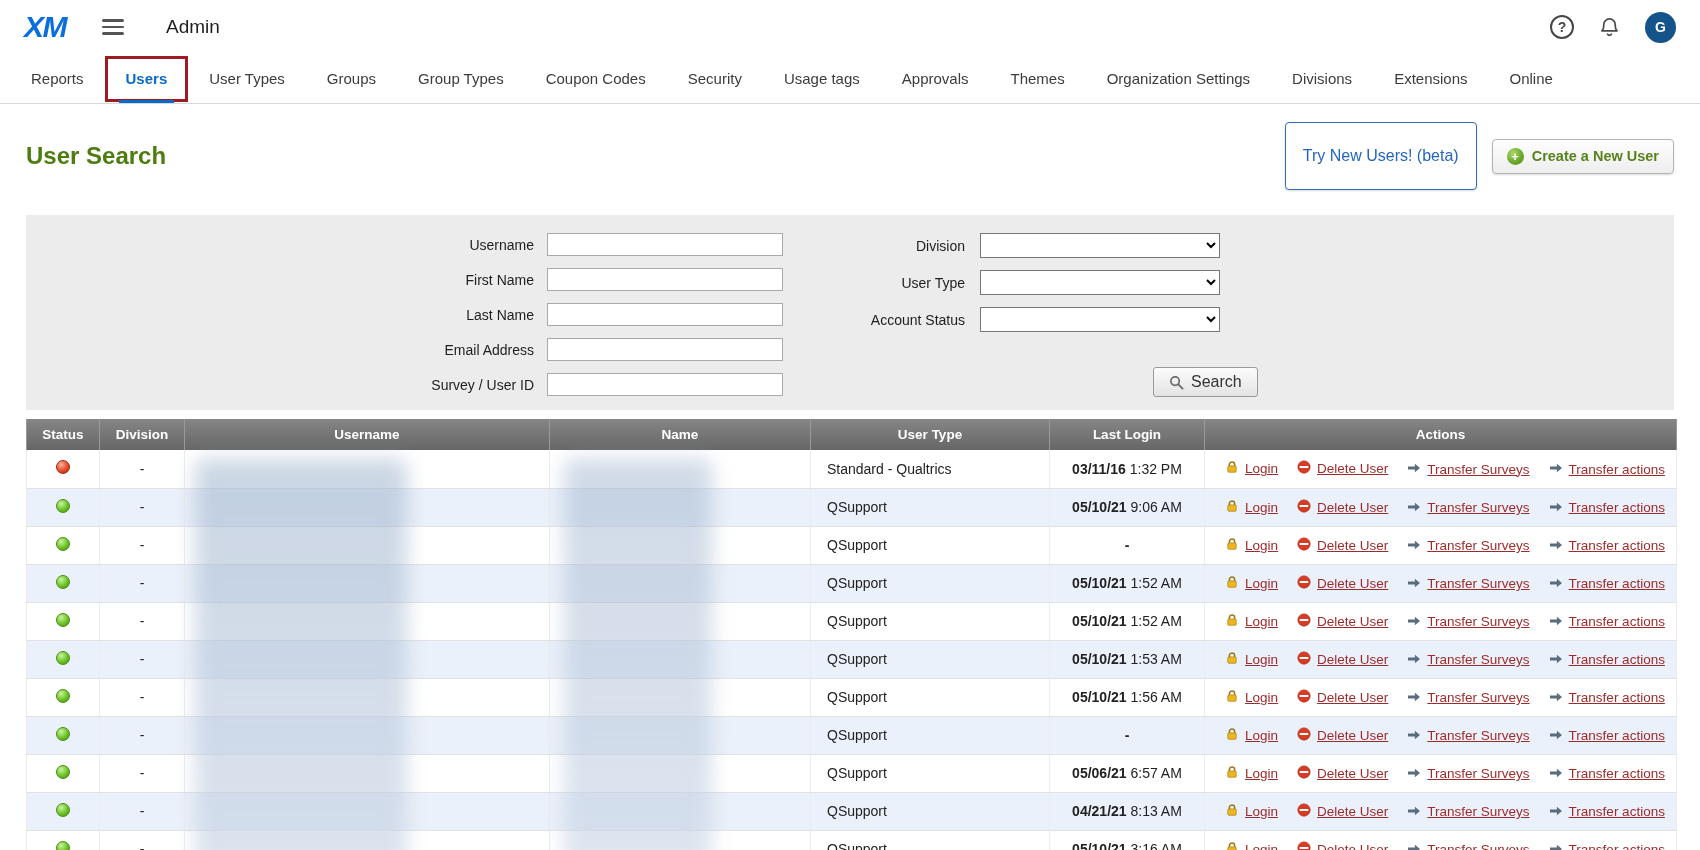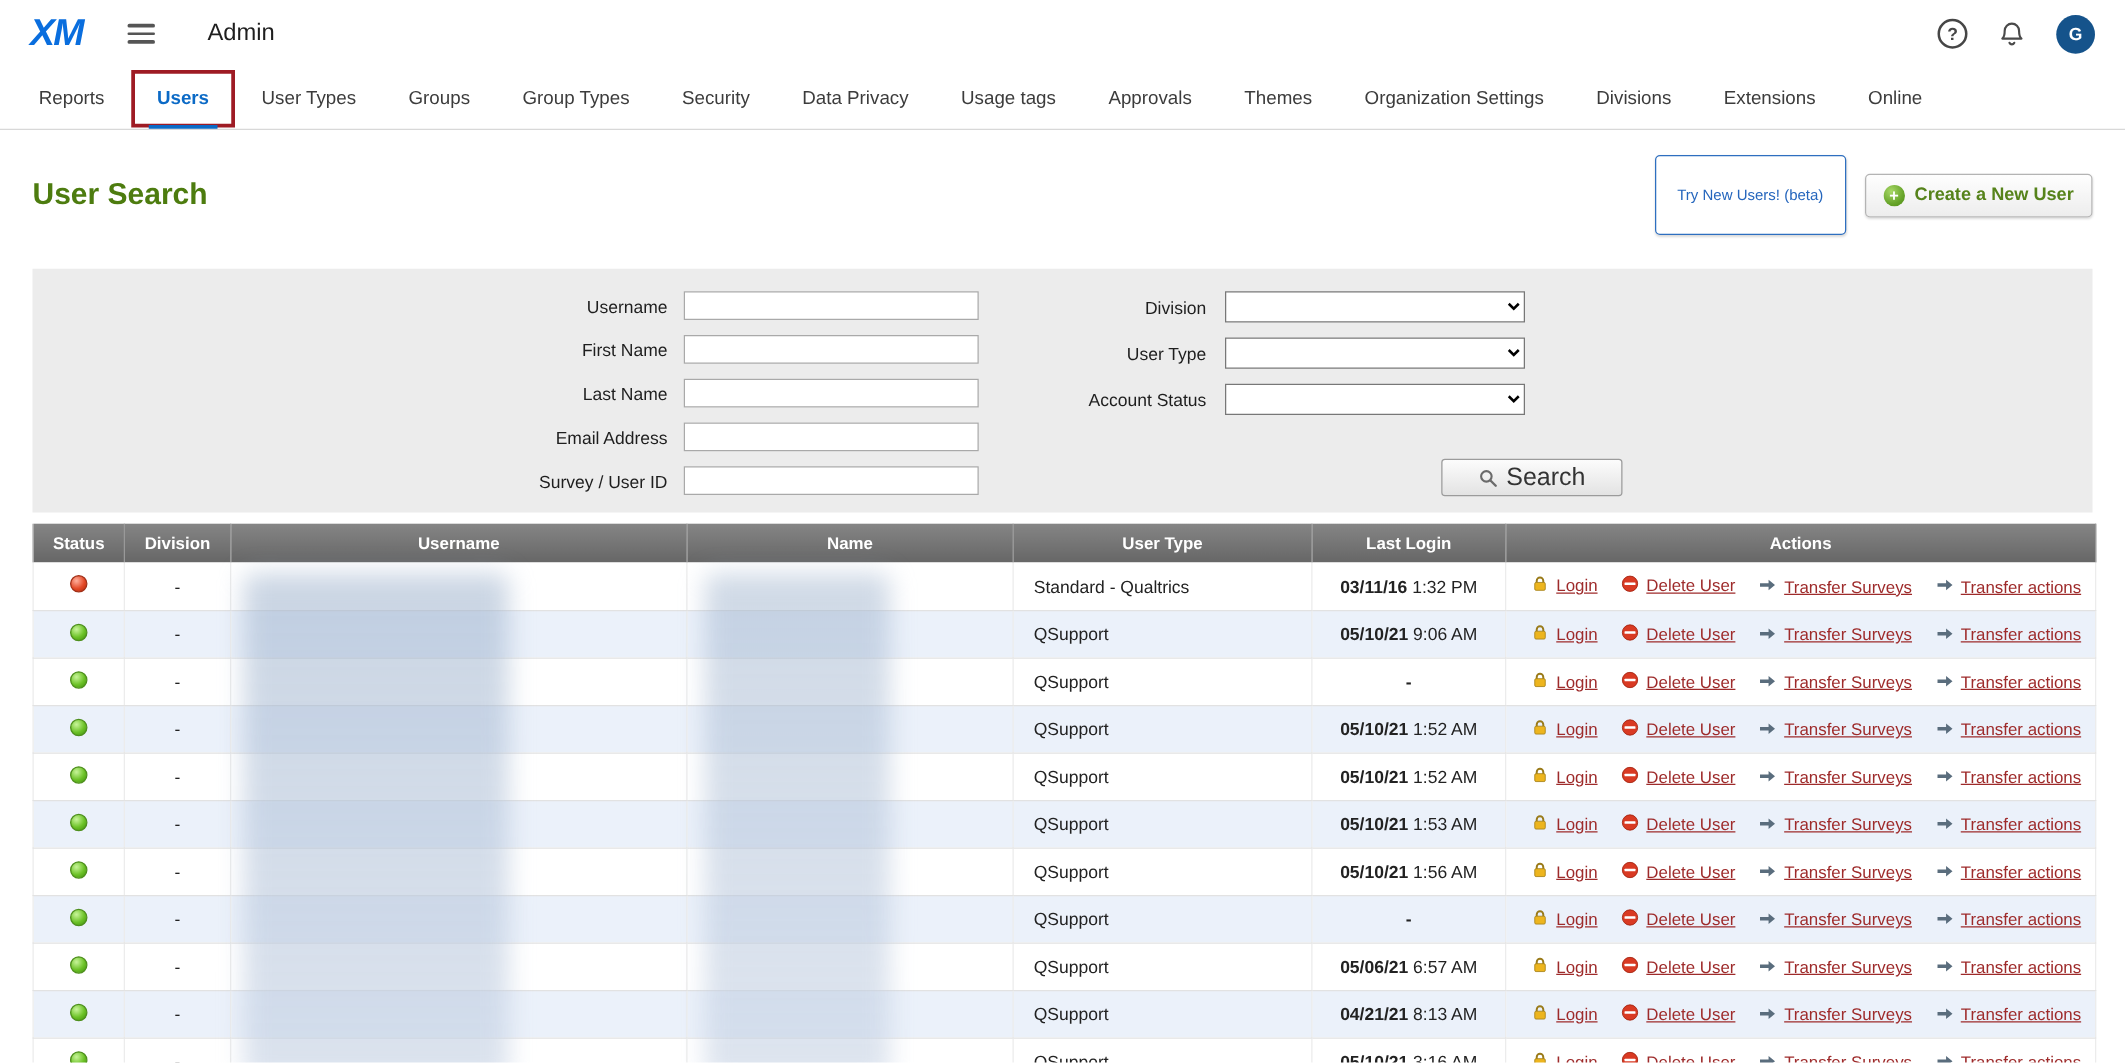--- a/index.html
+++ b/index.html
@@ -20,34 +20,34 @@
   
   .nav{height:50px;display:flex;align-items:stretch;padding:0 10px;border-bottom:1px solid #d8d8d8;}
   .nav-item{position:relative;display:flex;align-items:center;padding:0 21px;font-size:15px;color:#3c3c3c;cursor:pointer;white-space:nowrap;}
   .nav-item.active{color:#0b6ac6;font-weight:bold;justify-content:center;}
   .nav-item.active::after{content:"";position:absolute;left:14px;right:14px;bottom:0;height:3px;background:#0b6ac6;}
   .red-box{position:absolute;inset:2px 0 1px 0;border:3px solid #9e1b24;pointer-events:none;}
 
   
   .page-head{display:flex;align-items:center;padding:0 26px;margin-top:30px;height:44px;}
   .page-title{flex:1;font-size:24px;font-weight:bold;color:#4d7c0f;}
-  .btn-beta{border:1px solid #2e6fc0;background:#fff;color:#2566bd;font-size:12px;padding:24px 17px;border-radius:4px;cursor:pointer;box-shadow:0 1px 2px rgba(0,0,0,.15);font-family:inherit;}
+  .btn-beta{border:1px solid #2e6fc0;background:#fff;color:#2566bd;font-size:16px;padding:24px 17px;border-radius:4px;cursor:pointer;box-shadow:0 1px 2px rgba(0,0,0,.15);font-family:inherit;}
   .btn-create{margin-left:15px;border:1px solid #b4b4b4;background:linear-gradient(#fefefe,#ededed);color:#56831b;font-weight:bold;font-size:14.5px;padding:8px 14px;border-radius:4px;display:flex;align-items:center;gap:8px;cursor:pointer;box-shadow:0 1px 2px rgba(0,0,0,.15);font-family:inherit;}
   .plus{width:17px;height:17px;border-radius:50%;background:radial-gradient(circle at 35% 30%,#a8d867,#68a52b 60%,#4c8a12);color:#fff;font-weight:bold;display:grid;place-items:center;font-size:13px;line-height:1;}
 
   
   .panel{position:relative;margin:37px 26px 0;height:195px;background:#ececec;}
   .form-left{position:absolute;left:241px;top:18px;}
   .form-right{position:absolute;left:741px;top:18px;}
   .f-row{display:flex;align-items:center;margin-bottom:12px;}
   .f-row label{width:280px;text-align:right;padding-right:13px;font-size:14px;color:#1e1e1e;}
   .form-right .f-row label{width:213px;padding-right:15px;}
   .f-row input{width:236px;height:23px;border:1px solid #a9a9a9;font-size:13.5px;padding:0 5px;background:#fff;font-family:inherit;}
   .f-row select{width:240px;height:25px;border:1px solid #777;font-size:13.5px;background:#fff;font-family:inherit;}
-  .search-btn{position:absolute;left:1127px;top:152px;height:30px;padding:0 29px;display:flex;align-items:center;gap:7px;background:linear-gradient(#fcfcfc,#e3e3e3);border:1px solid #9b9b9b;border-radius:3px;font-size:20px;color:#333;cursor:pointer;font-family:inherit;}
+  .search-btn{position:absolute;left:1127px;top:152px;height:30px;padding:0 15px;display:flex;align-items:center;gap:7px;background:linear-gradient(#fcfcfc,#e3e3e3);border:1px solid #9b9b9b;border-radius:3px;font-size:16px;color:#333;cursor:pointer;font-family:inherit;}
 
   
   .tablewrap{position:relative;margin:9px 26px 0;}
   table{width:1650px;border-collapse:collapse;table-layout:fixed;}
   thead th{height:31px;background:linear-gradient(#858585,#666);color:#fff;font-size:13.5px;font-weight:bold;border-right:1px solid #999;border-left:1px solid #999;}
   tbody td{height:38px;border-bottom:1px solid #e2e2e2;border-right:1px solid #ececec;font-size:14px;color:#222;text-align:center;vertical-align:middle;background:#fff;}
   tbody td:first-child{border-left:1px solid #ececec;}
   tr.alt td{background:#ebf1fa;}
   td.usertype{text-align:left;padding-left:16px;}
   td.lastlogin b{font-weight:bold;text-align:center;}
@@ -96,24 +96,24 @@
     <div class="nav-item">
       <span>User Types</span>
     </div>
     <div class="nav-item">
       <span>Groups</span>
     </div>
     <div class="nav-item">
       <span>Group Types</span>
     </div>
     <div class="nav-item">
+      <span>Coupon Codes</span>
+    </div>
+    <div class="nav-item">
       <span>Security</span>
-    </div>
-    <div class="nav-item">
-      <span>Data Privacy</span>
     </div>
     <div class="nav-item">
       <span>Usage tags</span>
     </div>
     <div class="nav-item">
       <span>Approvals</span>
     </div>
     <div class="nav-item">
       <span>Themes</span>
     </div>

